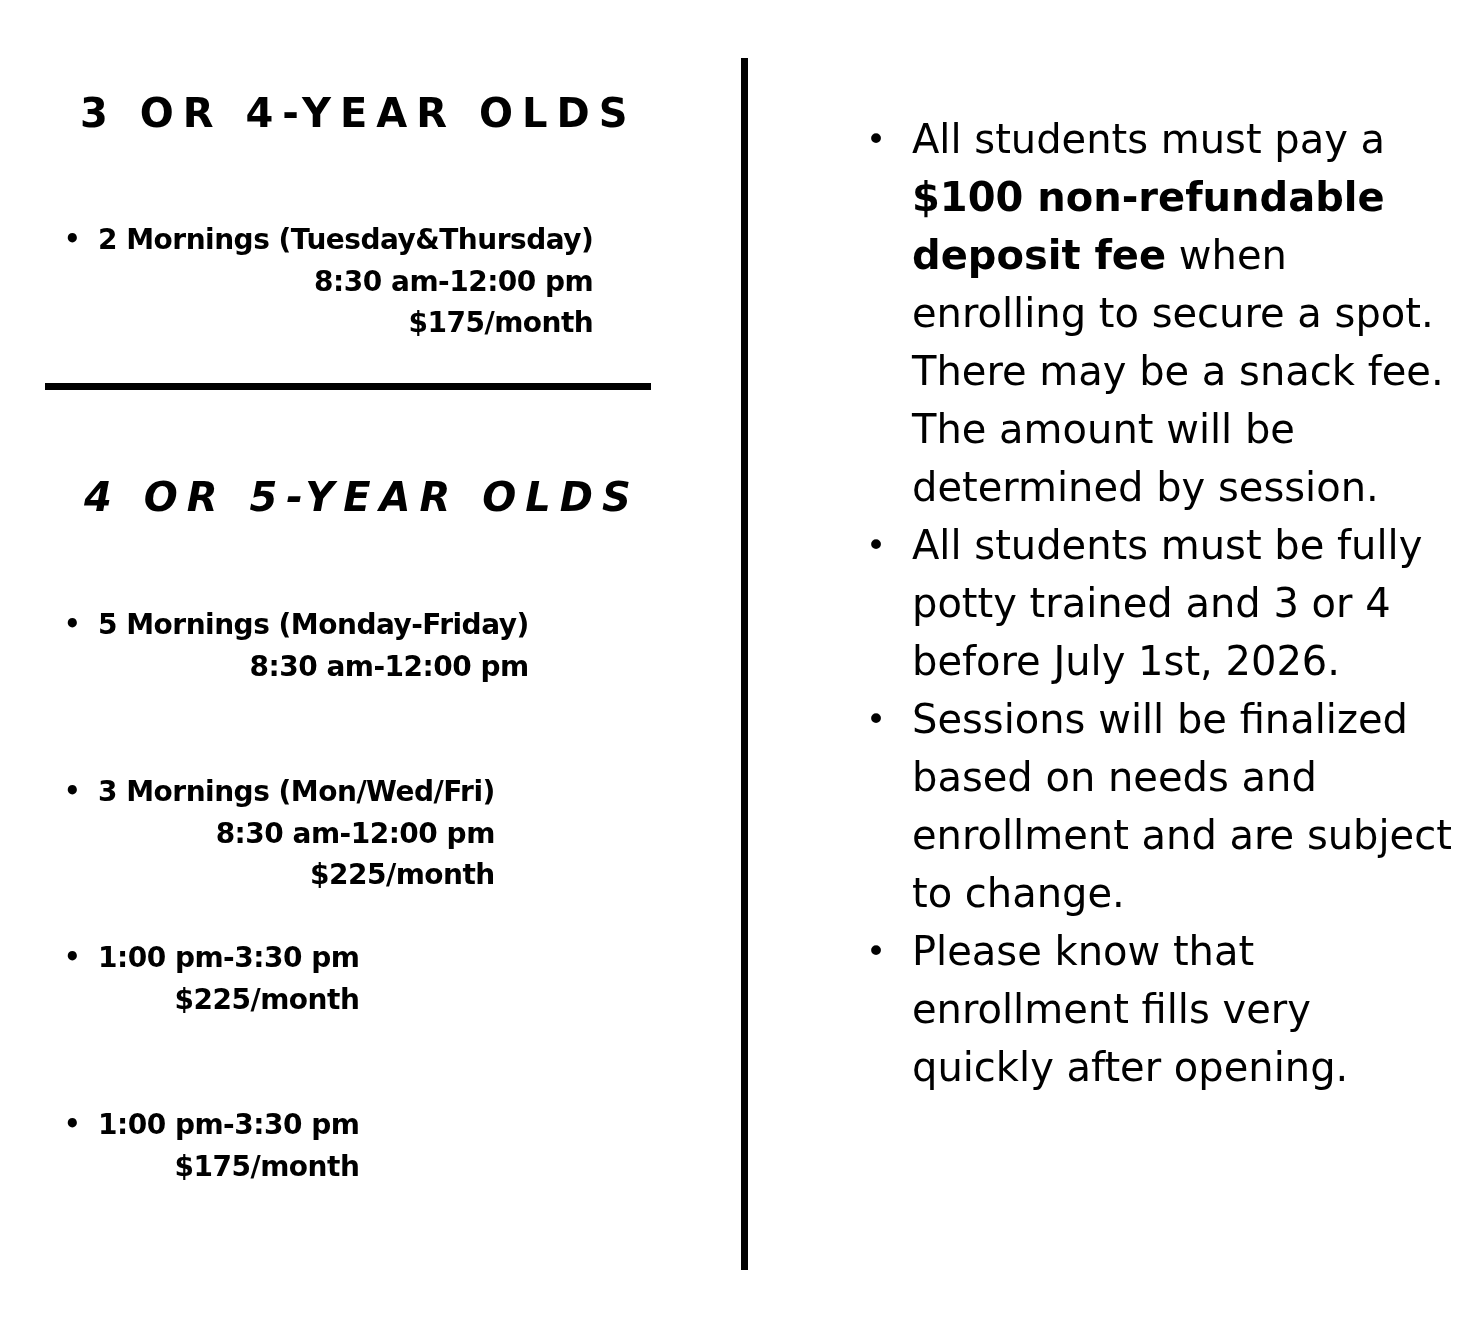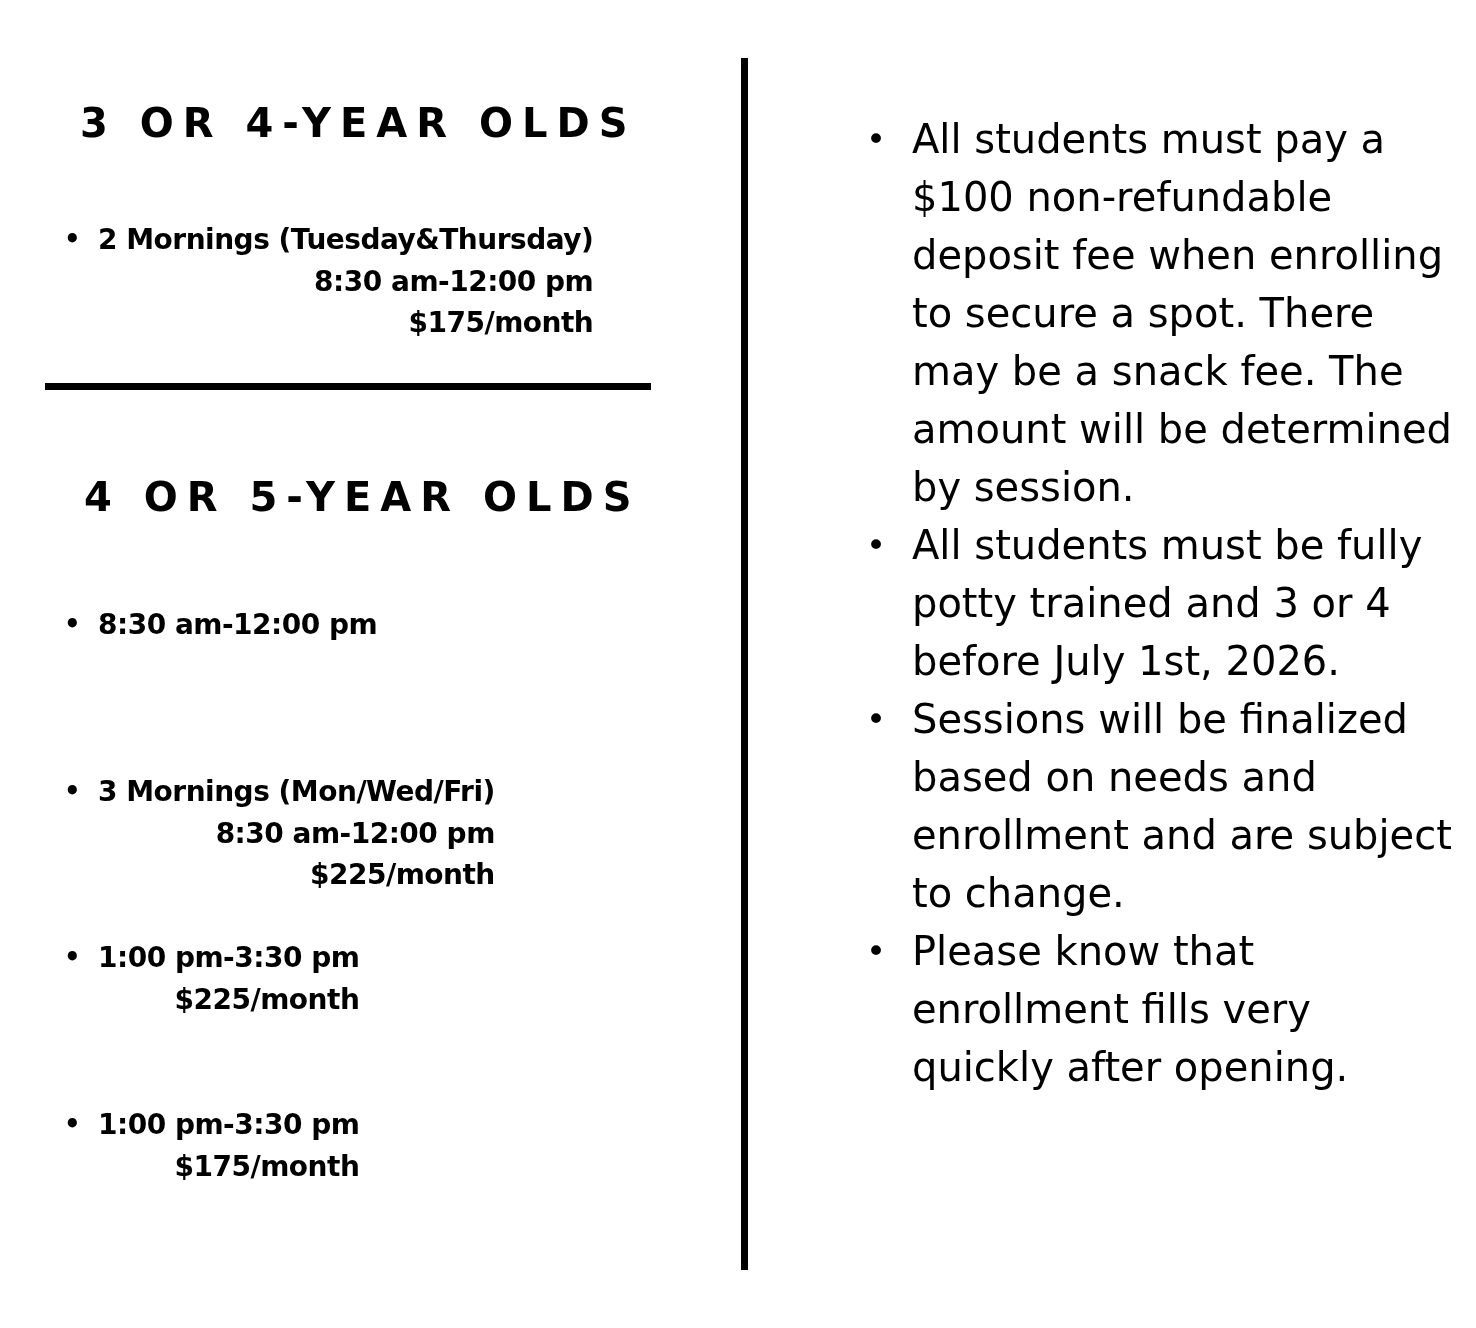--- a/index.html
+++ b/index.html
@@ -1,48 +1,49 @@
 <!DOCTYPE html>
 <html><head>
 <meta charset="utf-8">
 <style>
   html, body { margin: 0; padding: 0; background: #ffffff; }
   body { width: 1476px; height: 1328px; position: relative; overflow: hidden;
          font-family: "DejaVu Sans", sans-serif; color: #000; }
   .heading { position: absolute; font-weight: bold; font-size: 40px; letter-spacing: 9px; white-space: nowrap; }
-  .h1 { left: 80px; top: 100px; }
-  .h2 { left: 84px; top: 474px; }
+  .h1 { left: 80px; top: 90px; }
+  .h2 { left: 84px; top: 474px; font-style: italic; }
   .hline { position: absolute; left: 45px; top: 383px; width: 606px; height: 7px; background: #000; }
   .vline { position: absolute; left: 741px; top: 58px; width: 7px; height: 1212px; background: #000; }
   .session { position: absolute; left: 98px; font-weight: bold; font-size: 28px; line-height: 41.5px; white-space: nowrap; letter-spacing: -0.5px; }
   .session .bullet { position: absolute; left: -34px; top: 0; font-size: 26px; }
   .session div { display: block; text-align: right; }
   .notes { position: absolute; left: 912px; top: 110px; width: 540px; font-size: 40px; line-height: 58px; }
   .note { position: relative; margin: 0; }
   .note .nb { position: absolute; left: -46px; top: 0; font-size: 34px; }
-  b { font-weight: normal; }
+  b { font-weight: bold; }
 </style>
 </head>
 <body>
 
 <div class="heading h1">3 OR 4-YEAR OLDS</div>
 
 <div class="session" style="top:219px">
   <span class="bullet">•</span>
   <div>2 Mornings (Tuesday&amp;Thursday)</div>
   <div>8:30 am-12:00 pm</div>
   <div>$175/month</div>
 </div>
 
 <div class="hline"></div>
 
 <div class="heading h2">4 OR 5-YEAR OLDS</div>
 
 <div class="session" style="top:604px">
   <span class="bullet">•</span>
+  <div>5 Mornings (Monday-Friday)</div>
   <div>8:30 am-12:00 pm</div>
 </div>
 <div class="session" style="top:771px">
   <span class="bullet">•</span>
   <div>3 Mornings (Mon/Wed/Fri)</div>
   <div>8:30 am-12:00 pm</div>
   <div>$225/month</div>
 </div>
 <div class="session" style="top:937px">
   <span class="bullet">•</span>

